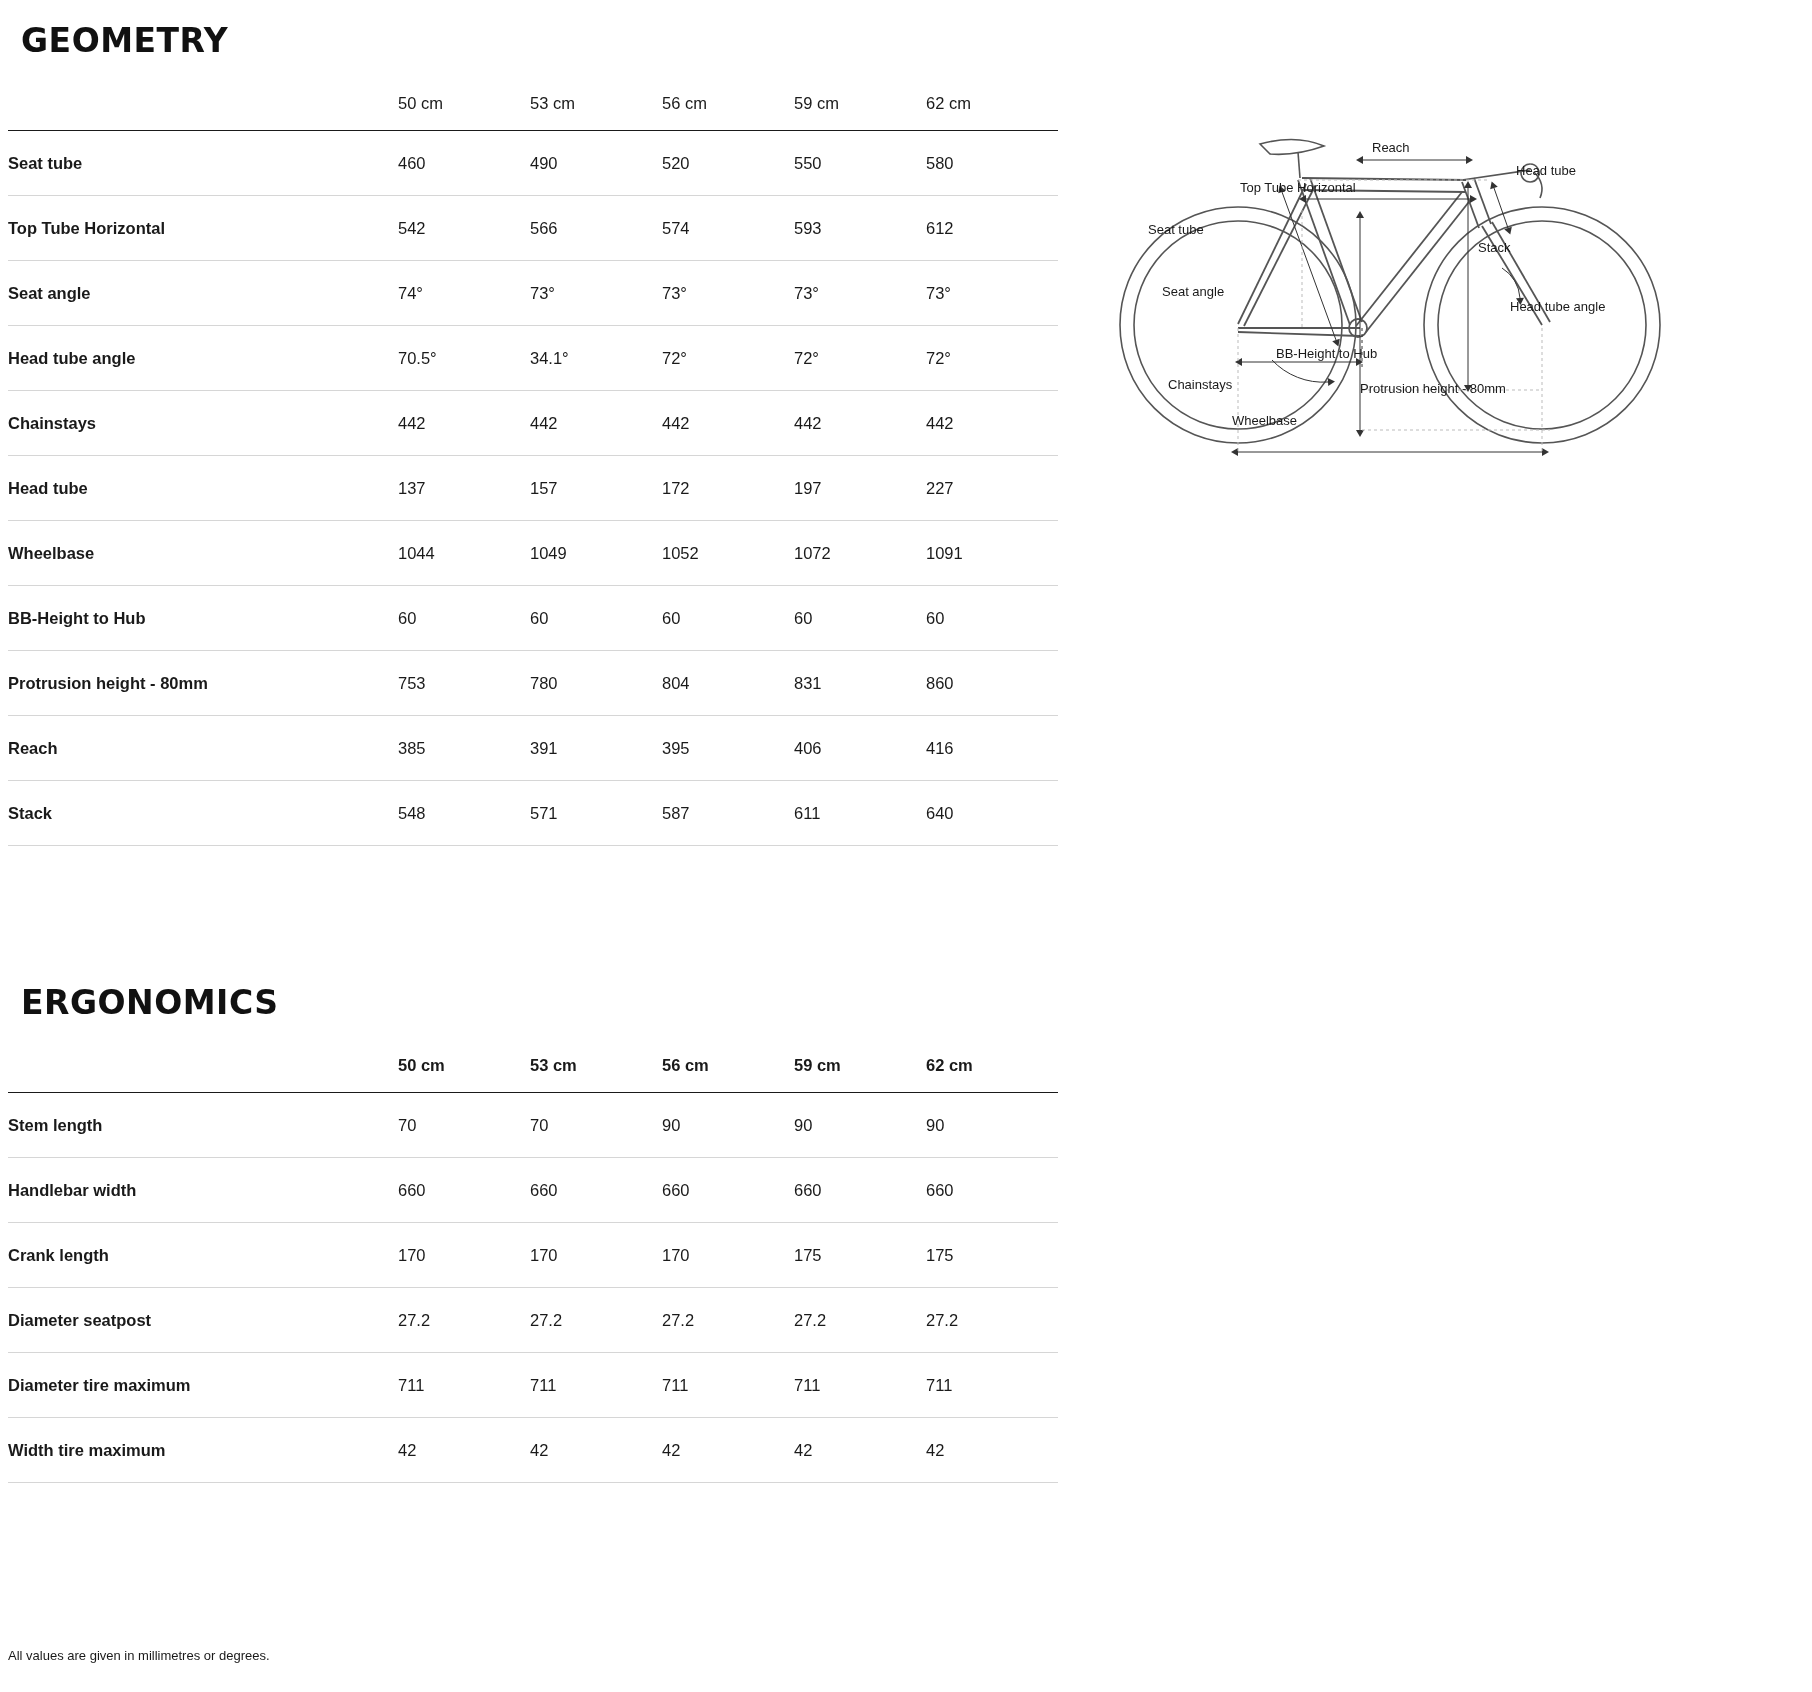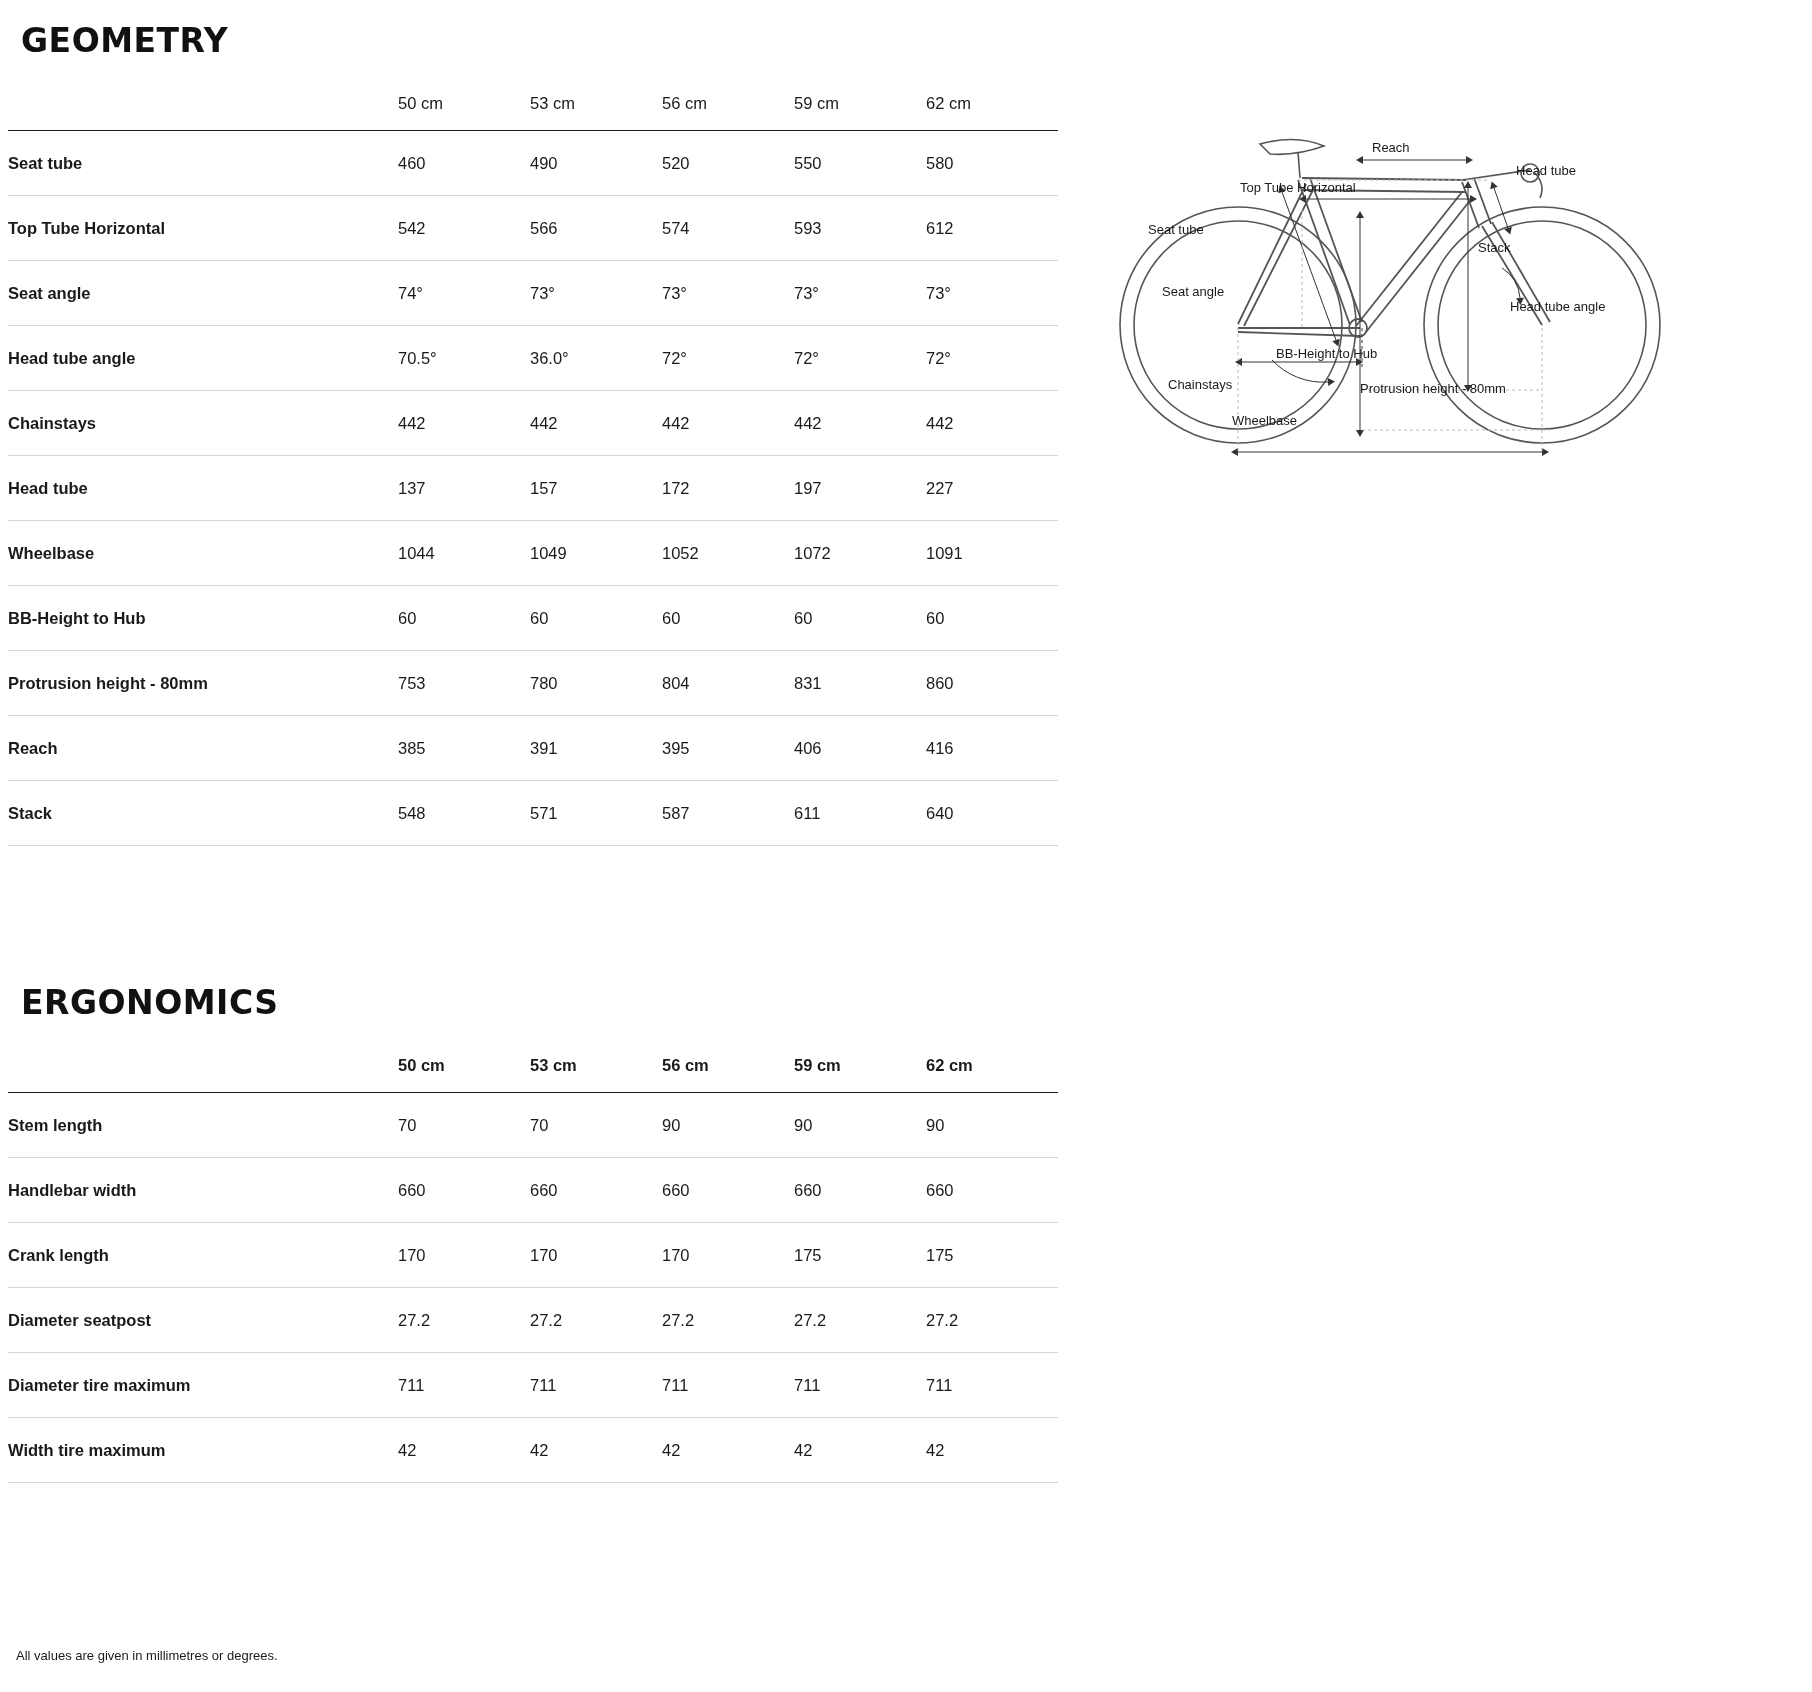--- a/index.html
+++ b/index.html
@@ -76,21 +76,20 @@
     width: 390px;
   }
   table.spec col.c-val { width: 132px; }
 
   .footnote {
     position: absolute;
     left: 8px;
     top: 1648px;
     font-size: 13px;
     color: #1a1a1a;
-    margin-left: 8px;
   }
 
   
   #diagram {
     position: absolute;
     left: 1110px;
     top: 60px;
     width: 690px;
     height: 420px;
   }
@@ -144,21 +143,21 @@
           <td class="rowlabel">Seat angle</td>
           <td>74°</td>
           <td>73°</td>
           <td>73°</td>
           <td>73°</td>
           <td>73°</td>
         </tr>
         <tr>
           <td class="rowlabel">Head tube angle</td>
           <td>70.5°</td>
-          <td>36.0°</td>
+          <td>34.1°</td>
           <td>72°</td>
           <td>72°</td>
           <td>72°</td>
         </tr>
         <tr>
           <td class="rowlabel">Chainstays</td>
           <td>442</td>
           <td>442</td>
           <td>442</td>
           <td>442</td>

